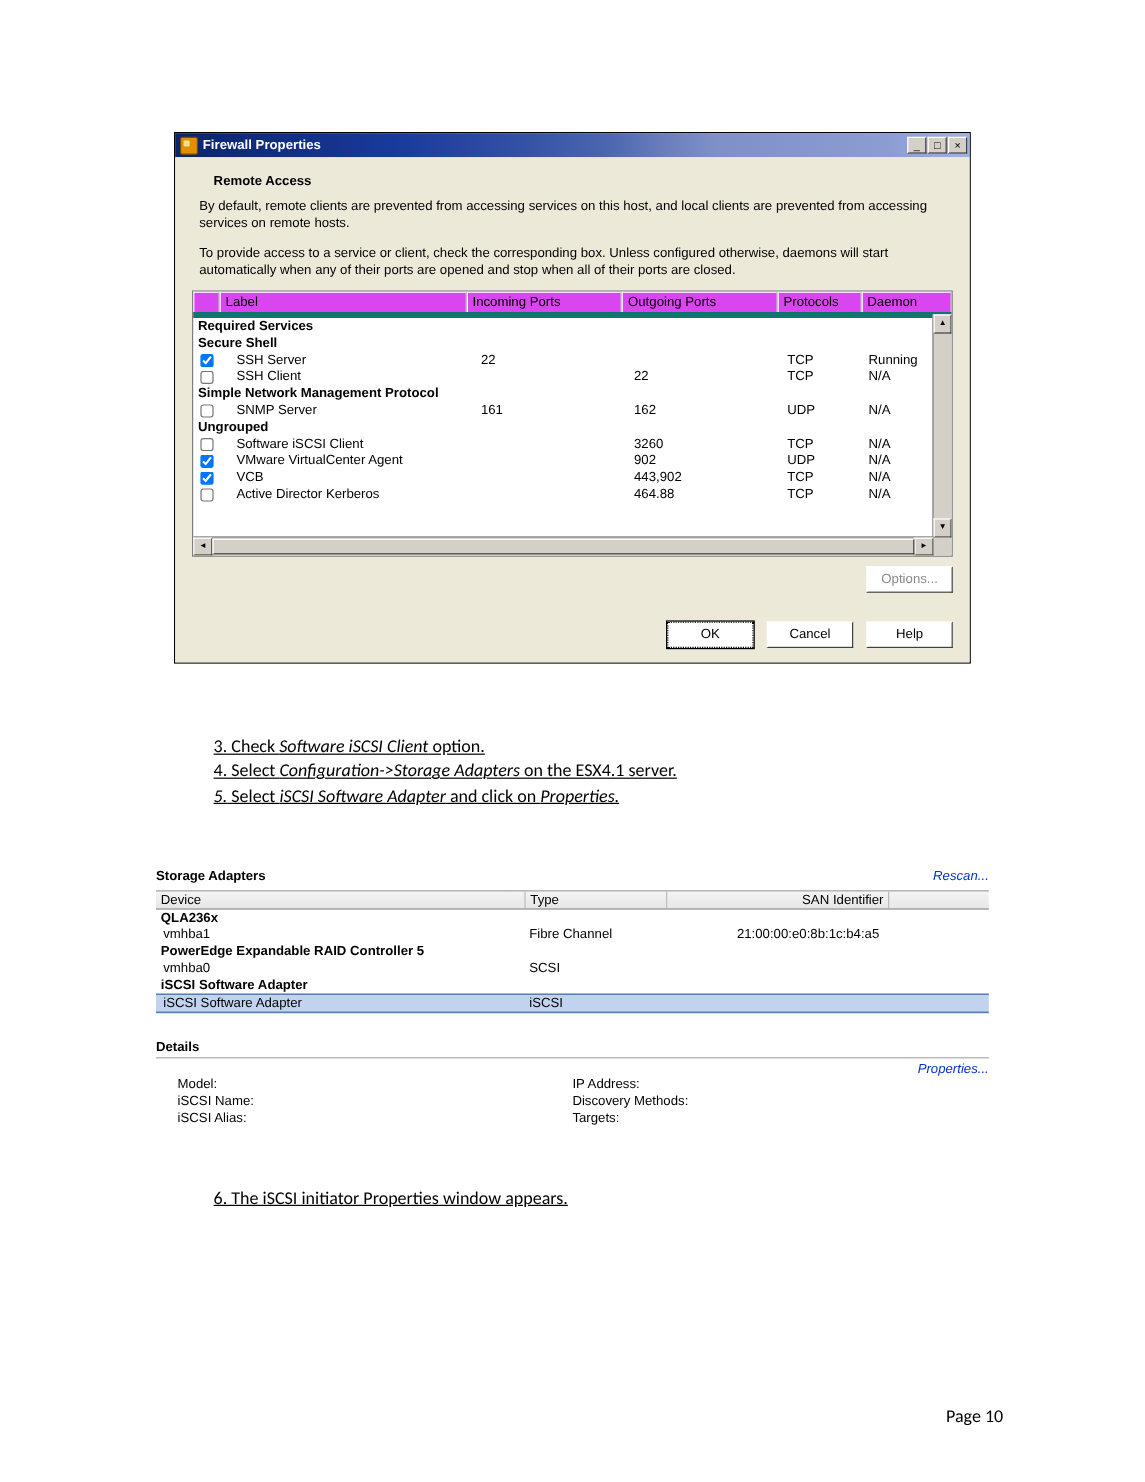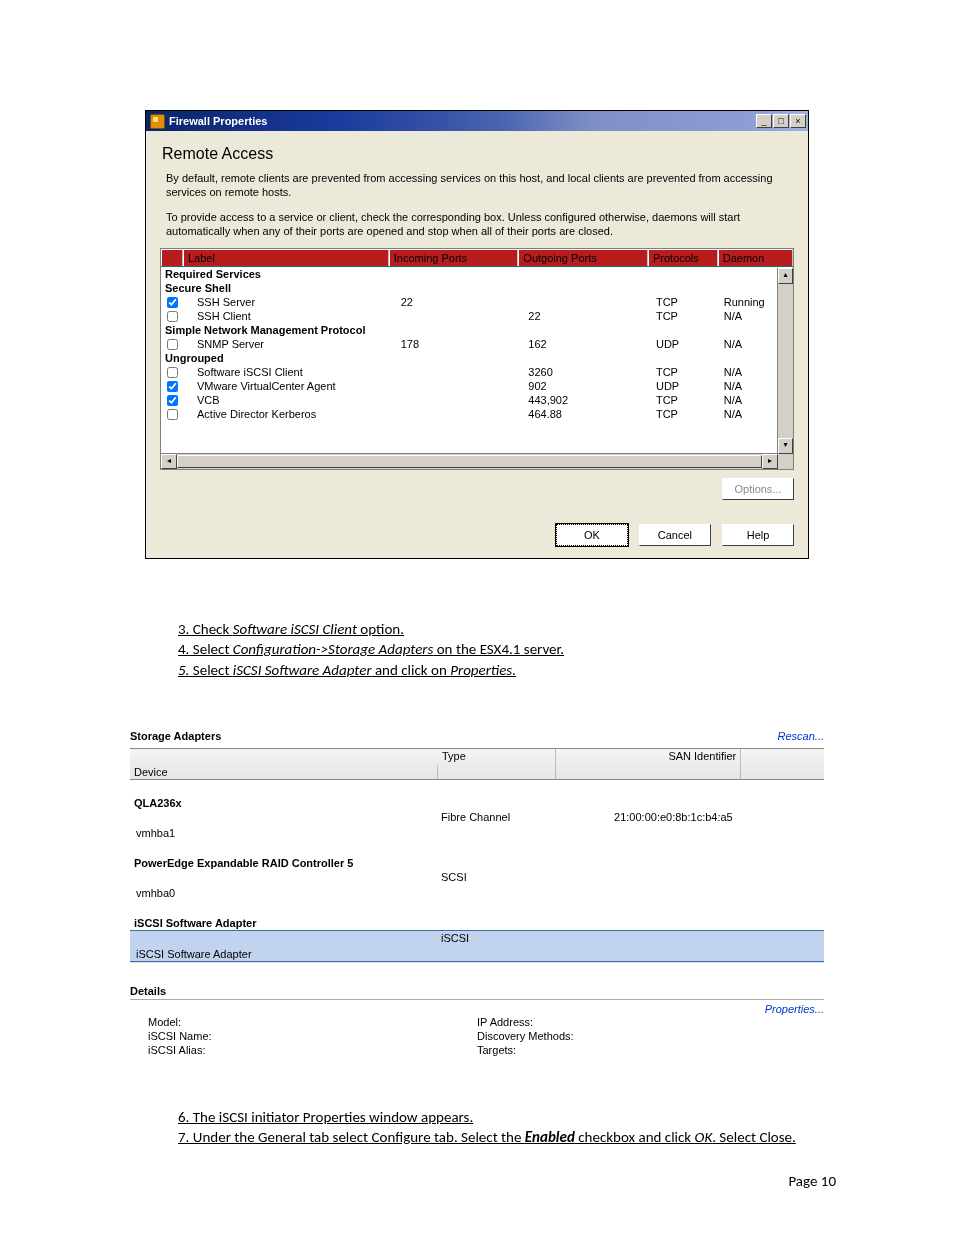--- a/index.html
+++ b/index.html
@@ -74,23 +74,23 @@
     padding: 0;
     margin-left: 1px;
     cursor: default;
   }
 
   .win-body {
     padding: 12px 14px 10px 14px;
     background: #ece9d8;
   }
   .heading {
-    font-weight: normal;
-    font-size: 16px;
-    margin: 2px 6px 8px 2px;
+    font-weight: bold;
+    font-size: 11px;
+    margin: 2px 6px 8px 18px;
   }
   .para {
     font-size: 11px;
     color: #000;
     margin: 0 6px 10px 6px;
     line-height: 1.3;
   }
 
   
   .fw-table-wrap {
@@ -101,22 +101,22 @@
   .fw-scroll-area {
     overflow: hidden;
     height: 220px;
     position: relative;
   }
   .fw-inner {
     padding: 0;
   }
   .fw-head {
     display: flex;
-    background: #b91c1c;
-    border-bottom: 1px solid #0f766e;
+    background: #d946ef;
+    border-bottom: 5px solid #0f766e;
   }
   .fw-head div {
     border-right: 1px solid #c0c0c0;
     border-top: 1px solid #fff;
     border-left: 1px solid #fff;
     padding: 2px 4px;
     font-size: 11px;
     box-sizing: border-box;
   }
   .col-cb   { width: 22px; flex: 0 0 22px; border-right: none; }
@@ -271,21 +271,21 @@
     display: flex;
     background: linear-gradient(#f4f4f4, #e6e6e6);
     border-bottom: 1px solid #888;
   }
   .st-head div {
     padding: 1px 4px;
     border-right: 1px solid #bbb;
     font-size: 11px;
     box-sizing: border-box;
   }
-  .scol1 { flex: 2.2; margin-top: 16px; }
+  .scol1 { flex: 2.2; }
   .scol2 { flex: 0.8; }
   .scol3 { flex: 1.3; text-align: right; }
   .scol4 { flex: 0.55; border-right: none !important; }
   .st-body .st-row {
     display: flex;
     padding: 0;
   }
   .st-body .st-row span {
     padding: 1px 6px;
     font-size: 11px;
@@ -391,21 +391,21 @@
                   <span class="cell-daemon">N/A</span>
                 </div>
                 <div class="fw-row">
                   <span class="fw-group">Simple Network Management Protocol</span>
                 </div>
                 <div class="fw-row">
                   <span class="cb">
                     <input type="checkbox" style="">
                   </span>
                   <span class="cell-label">SNMP Server</span>
-                  <span class="cell-in">178</span>
+                  <span class="cell-in">161</span>
                   <span class="cell-out">162</span>
                   <span class="cell-proto">UDP</span>
                   <span class="cell-daemon">N/A</span>
                 </div>
                 <div class="fw-row">
                   <span class="fw-group">Ungrouped</span>
                 </div>
                 <div class="fw-row">
                   <span class="cb">
                     <input type="checkbox" style="">
@@ -542,20 +542,17 @@
       <div class="st-detail-col">
         <div>IP Address:</div>
         <div>Discovery Methods:</div>
         <div>Targets:</div>
       </div>
     </div>
   </div>
 
   <div class="instructions">
     <div>6. The iSCSI initiator Properties window appears.</div>
-    <div>
-      <span>7. Under the General tab select Configure tab. Select the </span><span class="bitalic">Enabled</span><span> checkbox and click </span><span class="italic">OK</span><span>. Select Close.</span>
-    </div>
   </div>
 
   <div class="pagefoot">Page 10</div>
 
 </div>
 
 </body></html>

